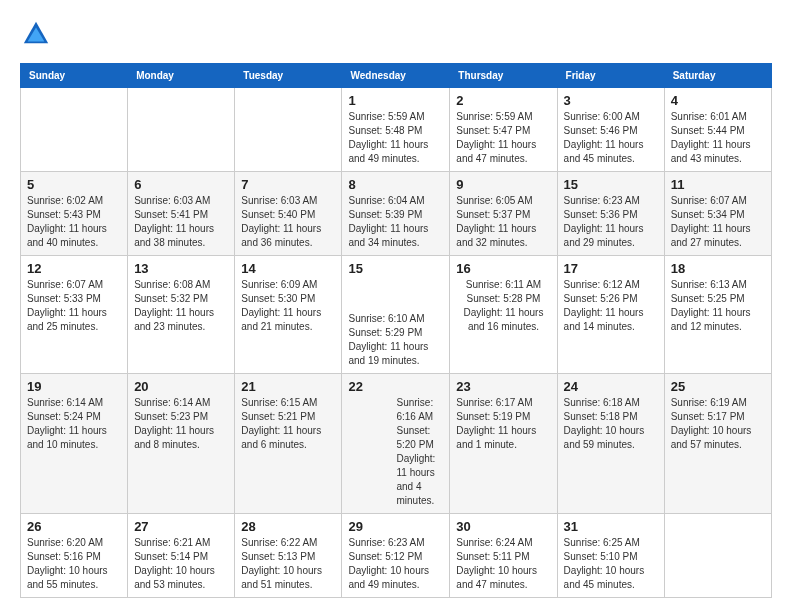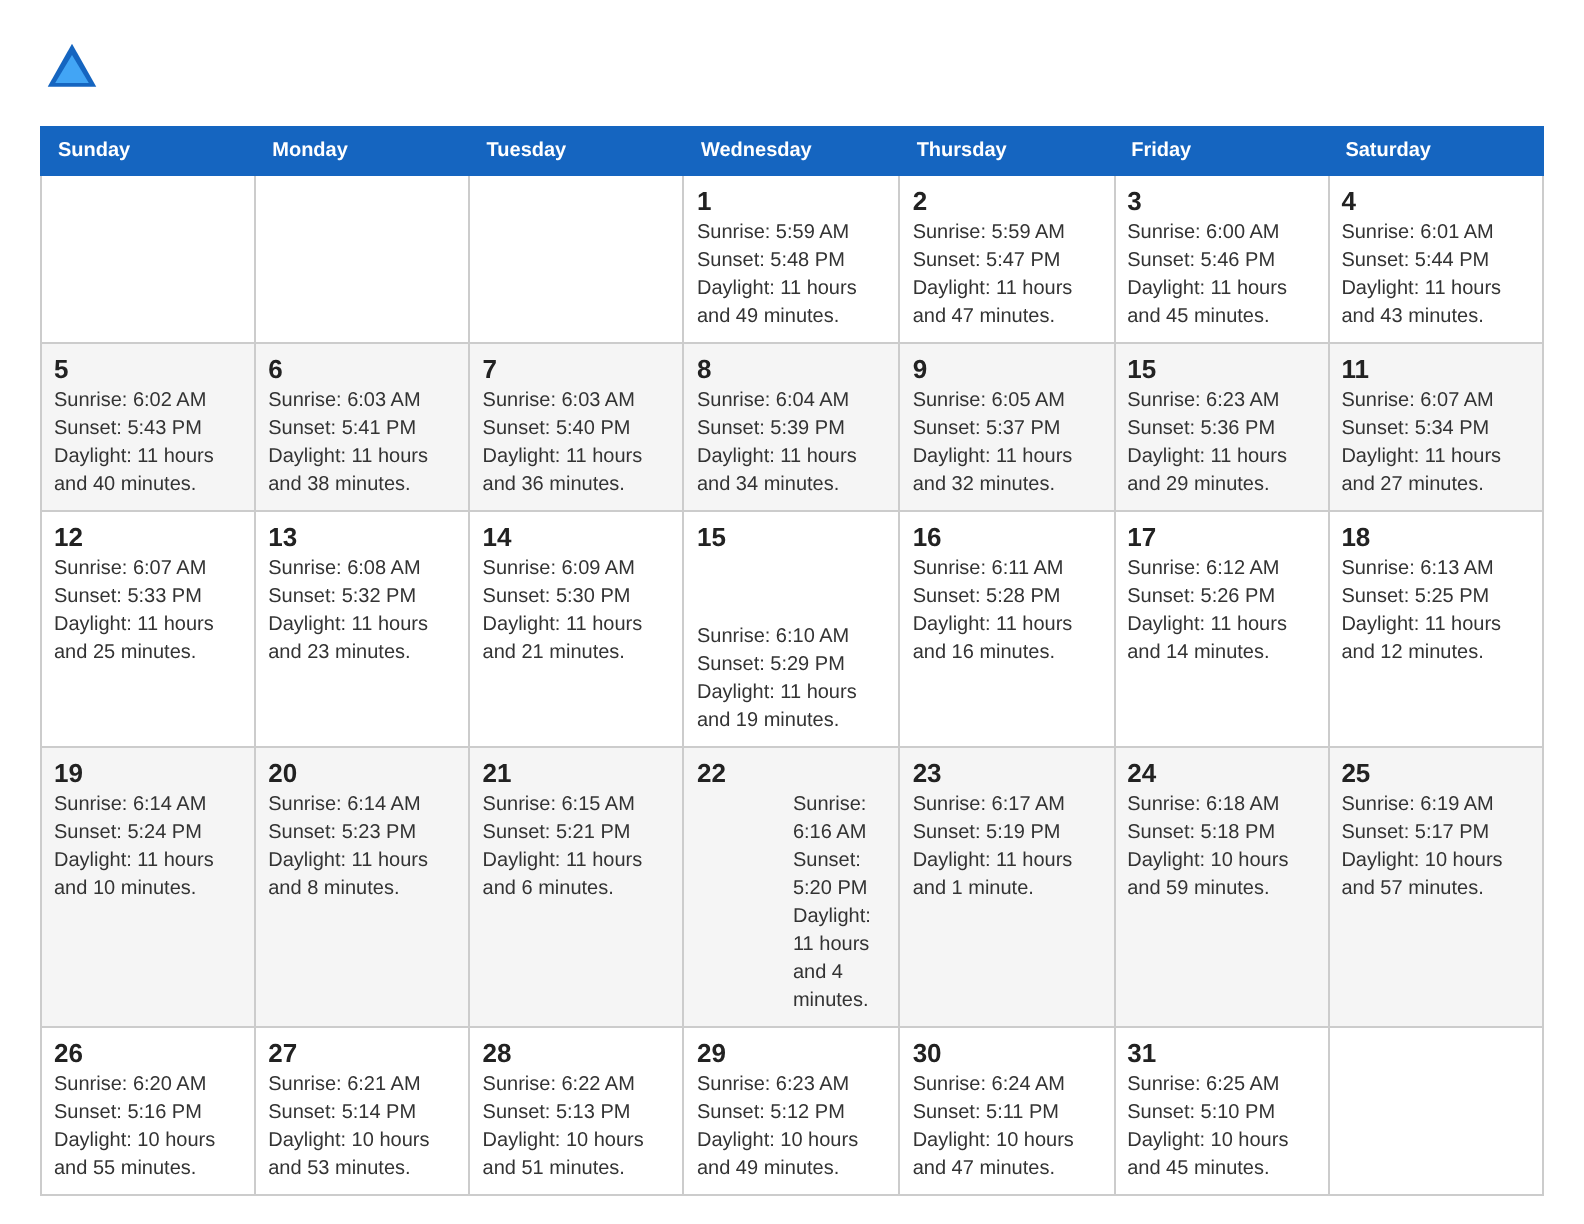--- a/index.html
+++ b/index.html
@@ -216,21 +216,21 @@
 Daylight: 11 hours and 21 minutes.</div>
         </td>
         <td>
           <div class="day-number">15</div>
           <div class="day-info" style="white-space: pre-line; margin-top: 36px;">Sunrise: 6:10 AM
 Sunset: 5:29 PM
 Daylight: 11 hours and 19 minutes.</div>
         </td>
         <td>
           <div class="day-number">16</div>
-          <div class="day-info" style="white-space: pre-line;">Sunrise: 6:11 AM
+          <div class="day-info" style="white-space: pre-line; text-align: center;">Sunrise: 6:11 AM
 Sunset: 5:28 PM
 Daylight: 11 hours and 16 minutes.</div>
         </td>
         <td>
           <div class="day-number">17</div>
           <div class="day-info" style="white-space: pre-line;">Sunrise: 6:12 AM
 Sunset: 5:26 PM
 Daylight: 11 hours and 14 minutes.</div>
         </td>
         <td>

